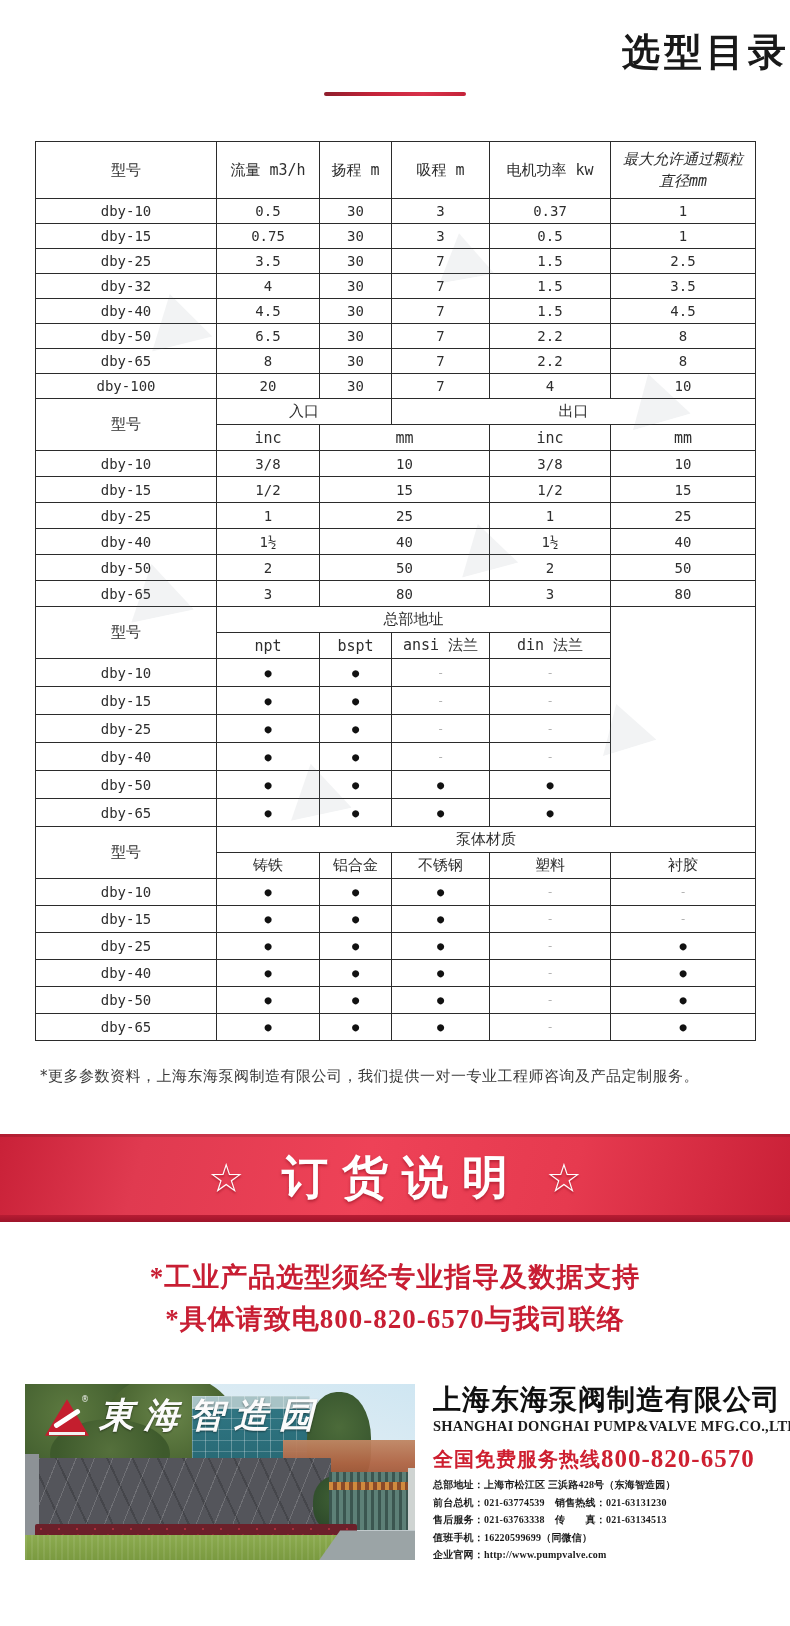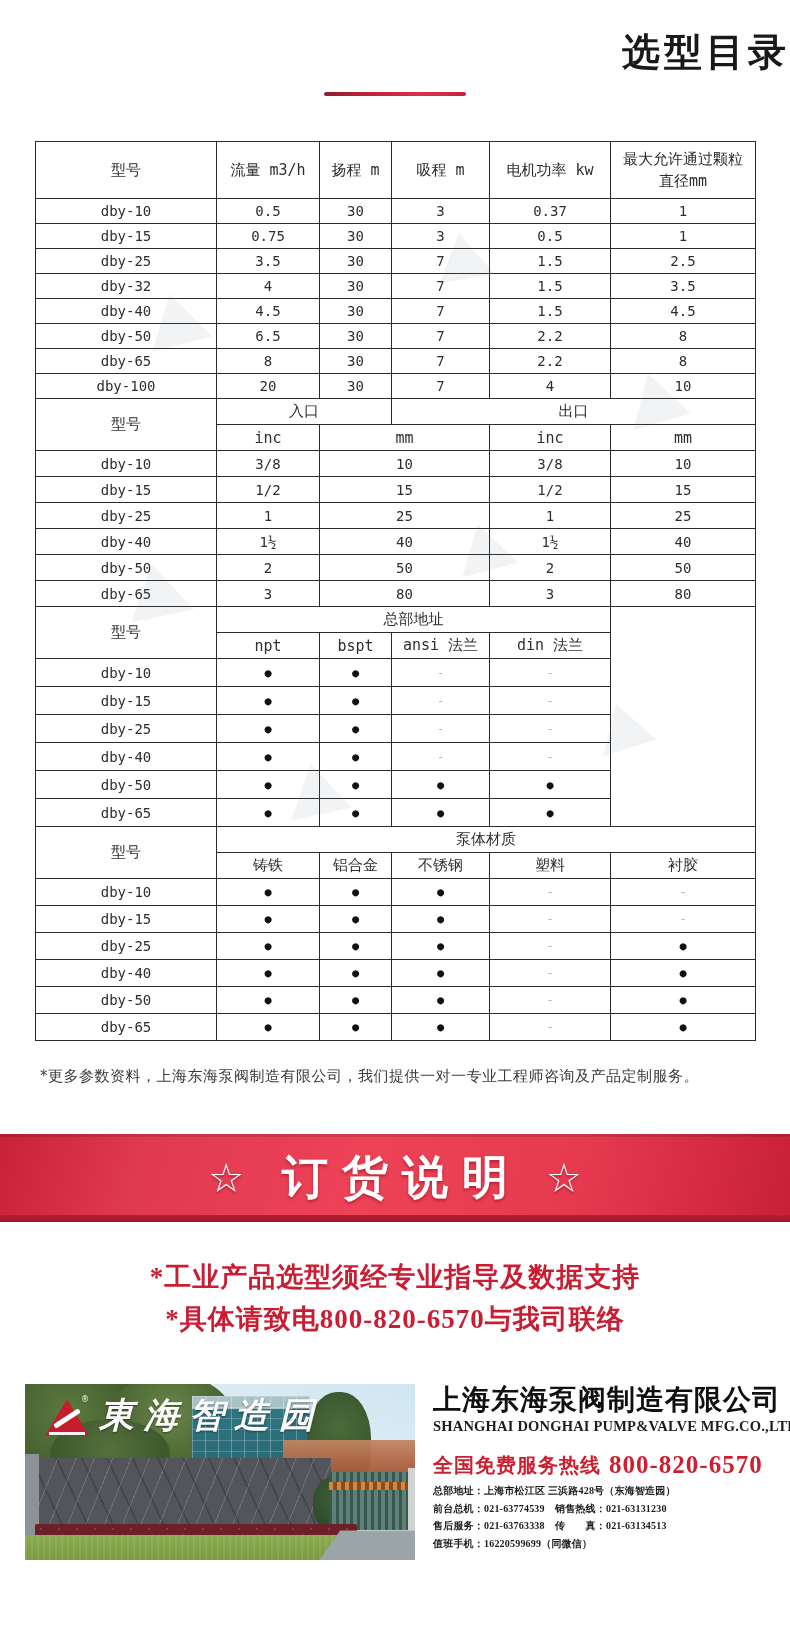--- a/index.html
+++ b/index.html
@@ -37,21 +37,21 @@
   .t1 tbody tr{height:25px}
   .t2 thead tr{height:26px}
   .t2 tbody tr{height:26px}
   .t3 thead tr{height:26px}
   .t3 tbody tr{height:28px}
   .t4 thead tr{height:26px}
   .t4 tbody tr{height:27px}
   td.dot{font-size:12px;color:#111;}
   td.dash{color:#b3b3b3;font-size:12px;}
   td.open,th.open{border-top:none;border-bottom:none;}
-  th.wrap{padding:0 12px;line-height:1.5;}
+  th.wrap{padding:0 12px;line-height:1.5;font-style:italic;}
   
   .footnote{
     margin:26px 0 0 40px;font-size:15px;color:#3a3a3a;letter-spacing:0.5px;
   }
   
   .banner{
     margin-top:48px;height:88px;width:790px;position:relative;
     background:linear-gradient(104deg,#c92138 0%,#e03a50 18%,#ee4257 46%,#e63a4f 72%,#c92037 100%);
     display:flex;align-items:center;justify-content:center;
   }
@@ -125,21 +125,21 @@
   .gate-band{left:0;top:10px;width:100%;height:8px;
     background:repeating-linear-gradient(90deg,#d08a3e 0 4px,#8a4a28 4px 8px);}
   .gate-pillar{right:0;top:-4px;width:7px;height:62px;background:#cfd4d2;}
   .bush{left:288px;top:92px;width:48px;height:56px;border-radius:45%;
     background:radial-gradient(circle at 50% 40%,#3f6134,#2e4a2b 75%);}
   
   .info{margin-left:18px;width:330px;flex:0 0 auto;}
   .company-cn{font-size:28px;font-weight:900;letter-spacing:1px;color:#101010;line-height:32px;white-space:nowrap;}
   .company-en{font-family:"Liberation Serif","DejaVu Serif",serif;font-weight:700;
     font-size:14.5px;color:#1c1c1c;line-height:20px;letter-spacing:0.2px;white-space:nowrap;}
-  .hotline{display:flex;align-items:flex-end;gap:8px;margin-top:16px;line-height:26px;white-space:nowrap;}
+  .hotline{display:flex;align-items:flex-end;gap:0;margin-top:10px;line-height:26px;white-space:nowrap;}
   .hotline-label{font-size:20px;font-weight:900;color:#ce1f30;letter-spacing:1px;}
   .hotline-number{font-family:"Liberation Serif","DejaVu Serif",serif;font-weight:700;
     font-size:25px;color:#ce1f30;letter-spacing:1px;}
   .contacts{margin-top:4px;}
   .contacts p{
     margin:0;font-family:"Liberation Serif","DejaVu Serif",serif;font-weight:700;
     font-size:10px;line-height:17.5px;color:#1a1a1a;white-space:nowrap;letter-spacing:0.2px;
   }
 </style>
 </head>
@@ -509,15 +509,16 @@
     <div class="company-en">SHANGHAI DONGHAI PUMP&amp;VALVE MFG.CO.,LTD.</div>
     <div class="hotline">
       <span class="hotline-label">全国免费服务热线</span>
       <span class="hotline-number">800-820-6570</span>
     </div>
     <div class="contacts">
       <p>总部地址：上海市松江区 三浜路428号（东海智造园）</p>
       <p>前台总机：021-63774539　销售热线：021-63131230</p>
       <p>售后服务：021-63763338　传　　真：021-63134513</p>
       <p>值班手机：16220599699（同微信）</p>
+      <p>企业官网：http://www.pumpvalve.com</p>
     </div>
   </div>
 </div>
 
 </body></html>

